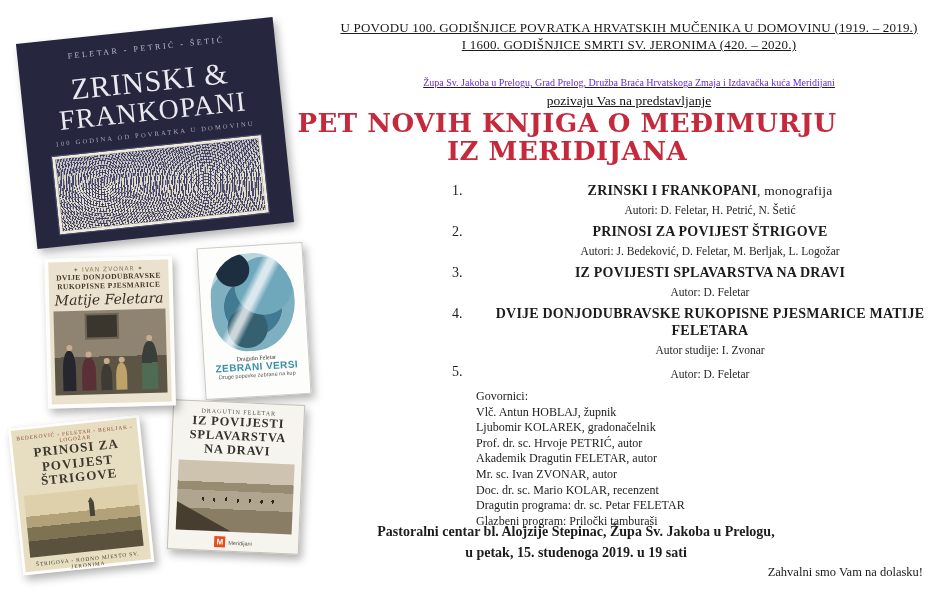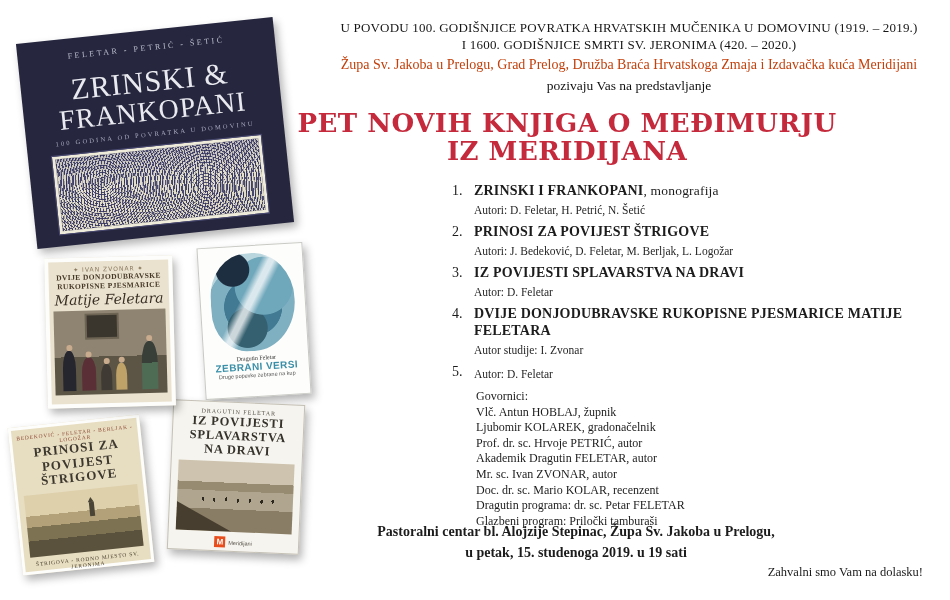--- a/index.html
+++ b/index.html
@@ -2,33 +2,33 @@
 <html><head>
 <meta charset="utf-8">
 <style>
   html,body{margin:0;padding:0;}
   body{
     width:950px;height:600px;position:relative;overflow:hidden;
     background:#ffffff;color:#1c1c1c;
     font-family:"Liberation Serif", serif;
   }
   
-  .header-block{position:absolute;left:308px;top:19px;width:642px;text-align:center;}
+  .header-block{position:absolute;left:308px;top:19px;width:642px;text-align:center;text-decoration:underline;}
   .occasion{font-size:13px;line-height:17px;letter-spacing:.2px;color:#161616;}
-  .organizers{font-size:14px;margin-top:4px;color:#c2410c;}
+  .organizers{font-size:10px;margin-top:24px;color:#6d28d9;}
   .invite{font-size:13.5px;margin-top:5px;color:#111;}
 
   .red-title{position:absolute;left:142px;top:109px;width:850px;text-align:center;
     font-weight:bold;font-size:26px;line-height:28px;letter-spacing:.5px;
     font-family:"DejaVu Serif","Liberation Serif",serif;}
 
   .book-list{position:absolute;left:452px;top:182px;width:494px;}
   .item{display:flex;margin-bottom:6px;}
   .item .num{width:22px;font-size:14px;line-height:17px;}
-  .item-body{flex:1;}
+  .item-body{flex:1;text-align:center;}
   .item-title{font-size:14px;line-height:17px;font-weight:bold;letter-spacing:.2px;}
   .item-suffix{font-weight:normal;font-size:13.5px;}
   .item-authors{font-size:11.5px;line-height:13px;margin-top:5px;color:#262626;}
 
   .speakers{position:absolute;left:476px;top:389px;display:flex;font-size:12px;line-height:15.6px;flex-direction:column;}
   .speakers .label{width:66px;}
   .speaker-col div{white-space:nowrap;}
 
   .venue{position:absolute;left:150px;top:524px;width:852px;text-align:center;
     font-weight:bold;font-size:14px;line-height:16px;}

